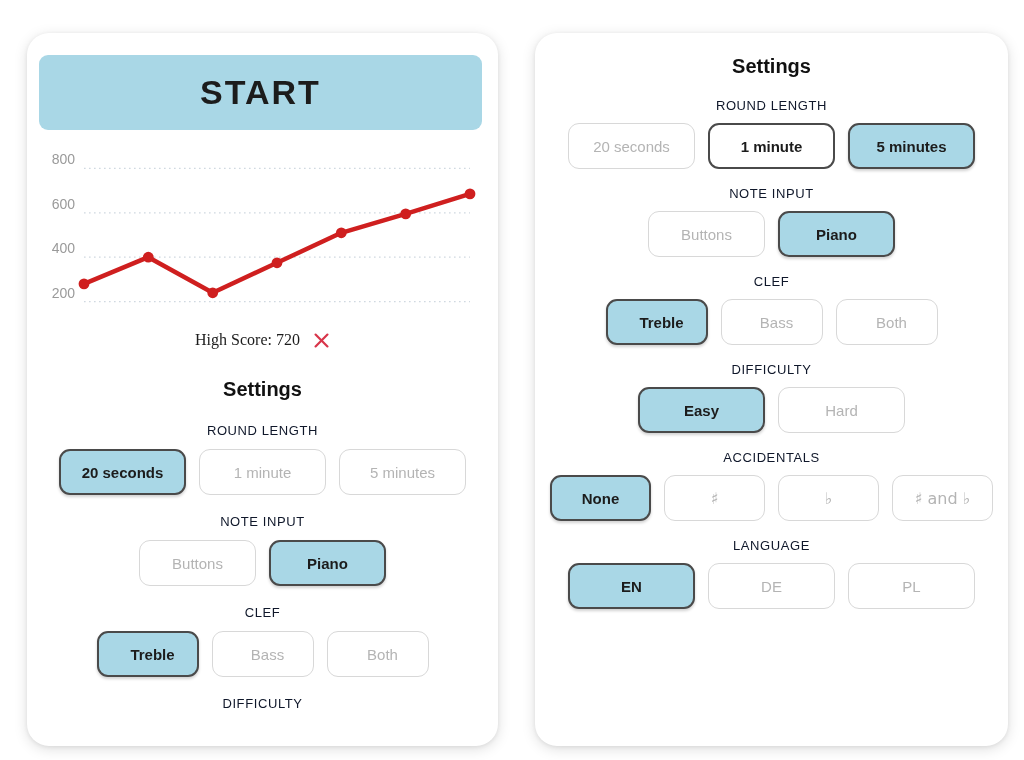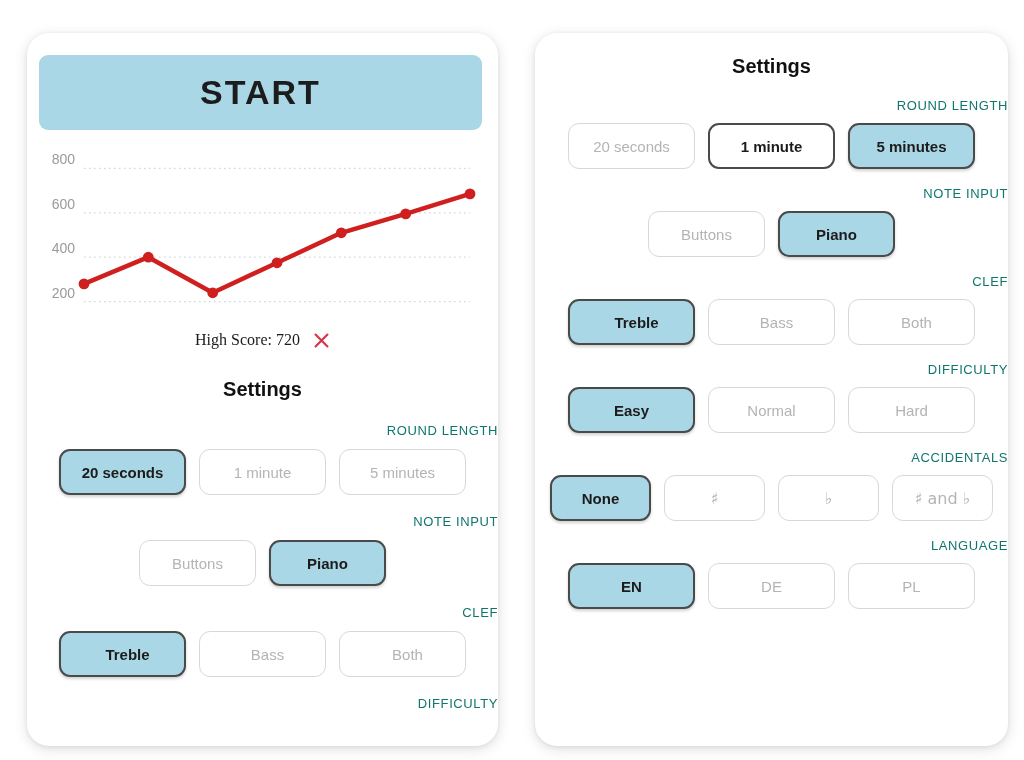--- a/index.html
+++ b/index.html
@@ -90,24 +90,24 @@
   
   .settings-title {
     text-align: center;
     font-size: 20px;
     font-weight: bold;
     color: #111111;
     font-family: "Liberation Sans", sans-serif;
   }
 
   .group-label {
-    text-align: right;
+    text-align: center;
     font-size: 13px;
     letter-spacing: 0.6px;
-    color: #0f766e;
+    color: #0f172a;
     font-family: "Liberation Sans", sans-serif;
     white-space: nowrap;
   }
 
   .opt-row {
     display: flex;
     justify-content: center;
     align-items: center;
     gap: 13px;
   }
@@ -139,21 +139,21 @@
   }
   .opt.hovered {
     border: 2px solid #4a4a4a;
     color: #1c1c1c;
     font-weight: bold;
   }
 
   
   .w-round  { width: 127px; }
   .w-note   { width: 117px; }
-  .w-clef   { width: 127px; padding-left: 20px; }
+  .w-clef   { width: 102px; padding-left: 20px; }
   .w-diff   { width: 127px; text-align: right; }
   .w-acc    { width: 101px; }
   .w-lang   { width: 127px; }
 
   
   #left-settings {
     position: absolute;
     left: 0;
     top: 345px;
     width: 471px;
@@ -265,21 +265,20 @@
           </div>
           <div class="group-label">CLEF</div>
           <div class="opt-row">
             <div class="opt w-clef selected">Treble</div>
             <div class="opt w-clef">Bass</div>
             <div class="opt w-clef">Both</div>
           </div>
           <div class="group-label">DIFFICULTY</div>
           <div class="opt-row">
             <div class="opt w-diff selected">Easy</div>
-            <div class="opt w-diff">Normal</div>
             <div class="opt w-diff">Hard</div>
           </div>
           <div class="group-label">ACCIDENTALS</div>
           <div class="opt-row">
             <div class="opt w-acc selected">None</div>
             <div class="opt w-acc accidental-glyph">♯</div>
             <div class="opt w-acc accidental-glyph">♭</div>
             <div class="opt w-acc accidental-glyph">♯ and ♭</div>
           </div>
           <div class="group-label">LANGUAGE</div>

